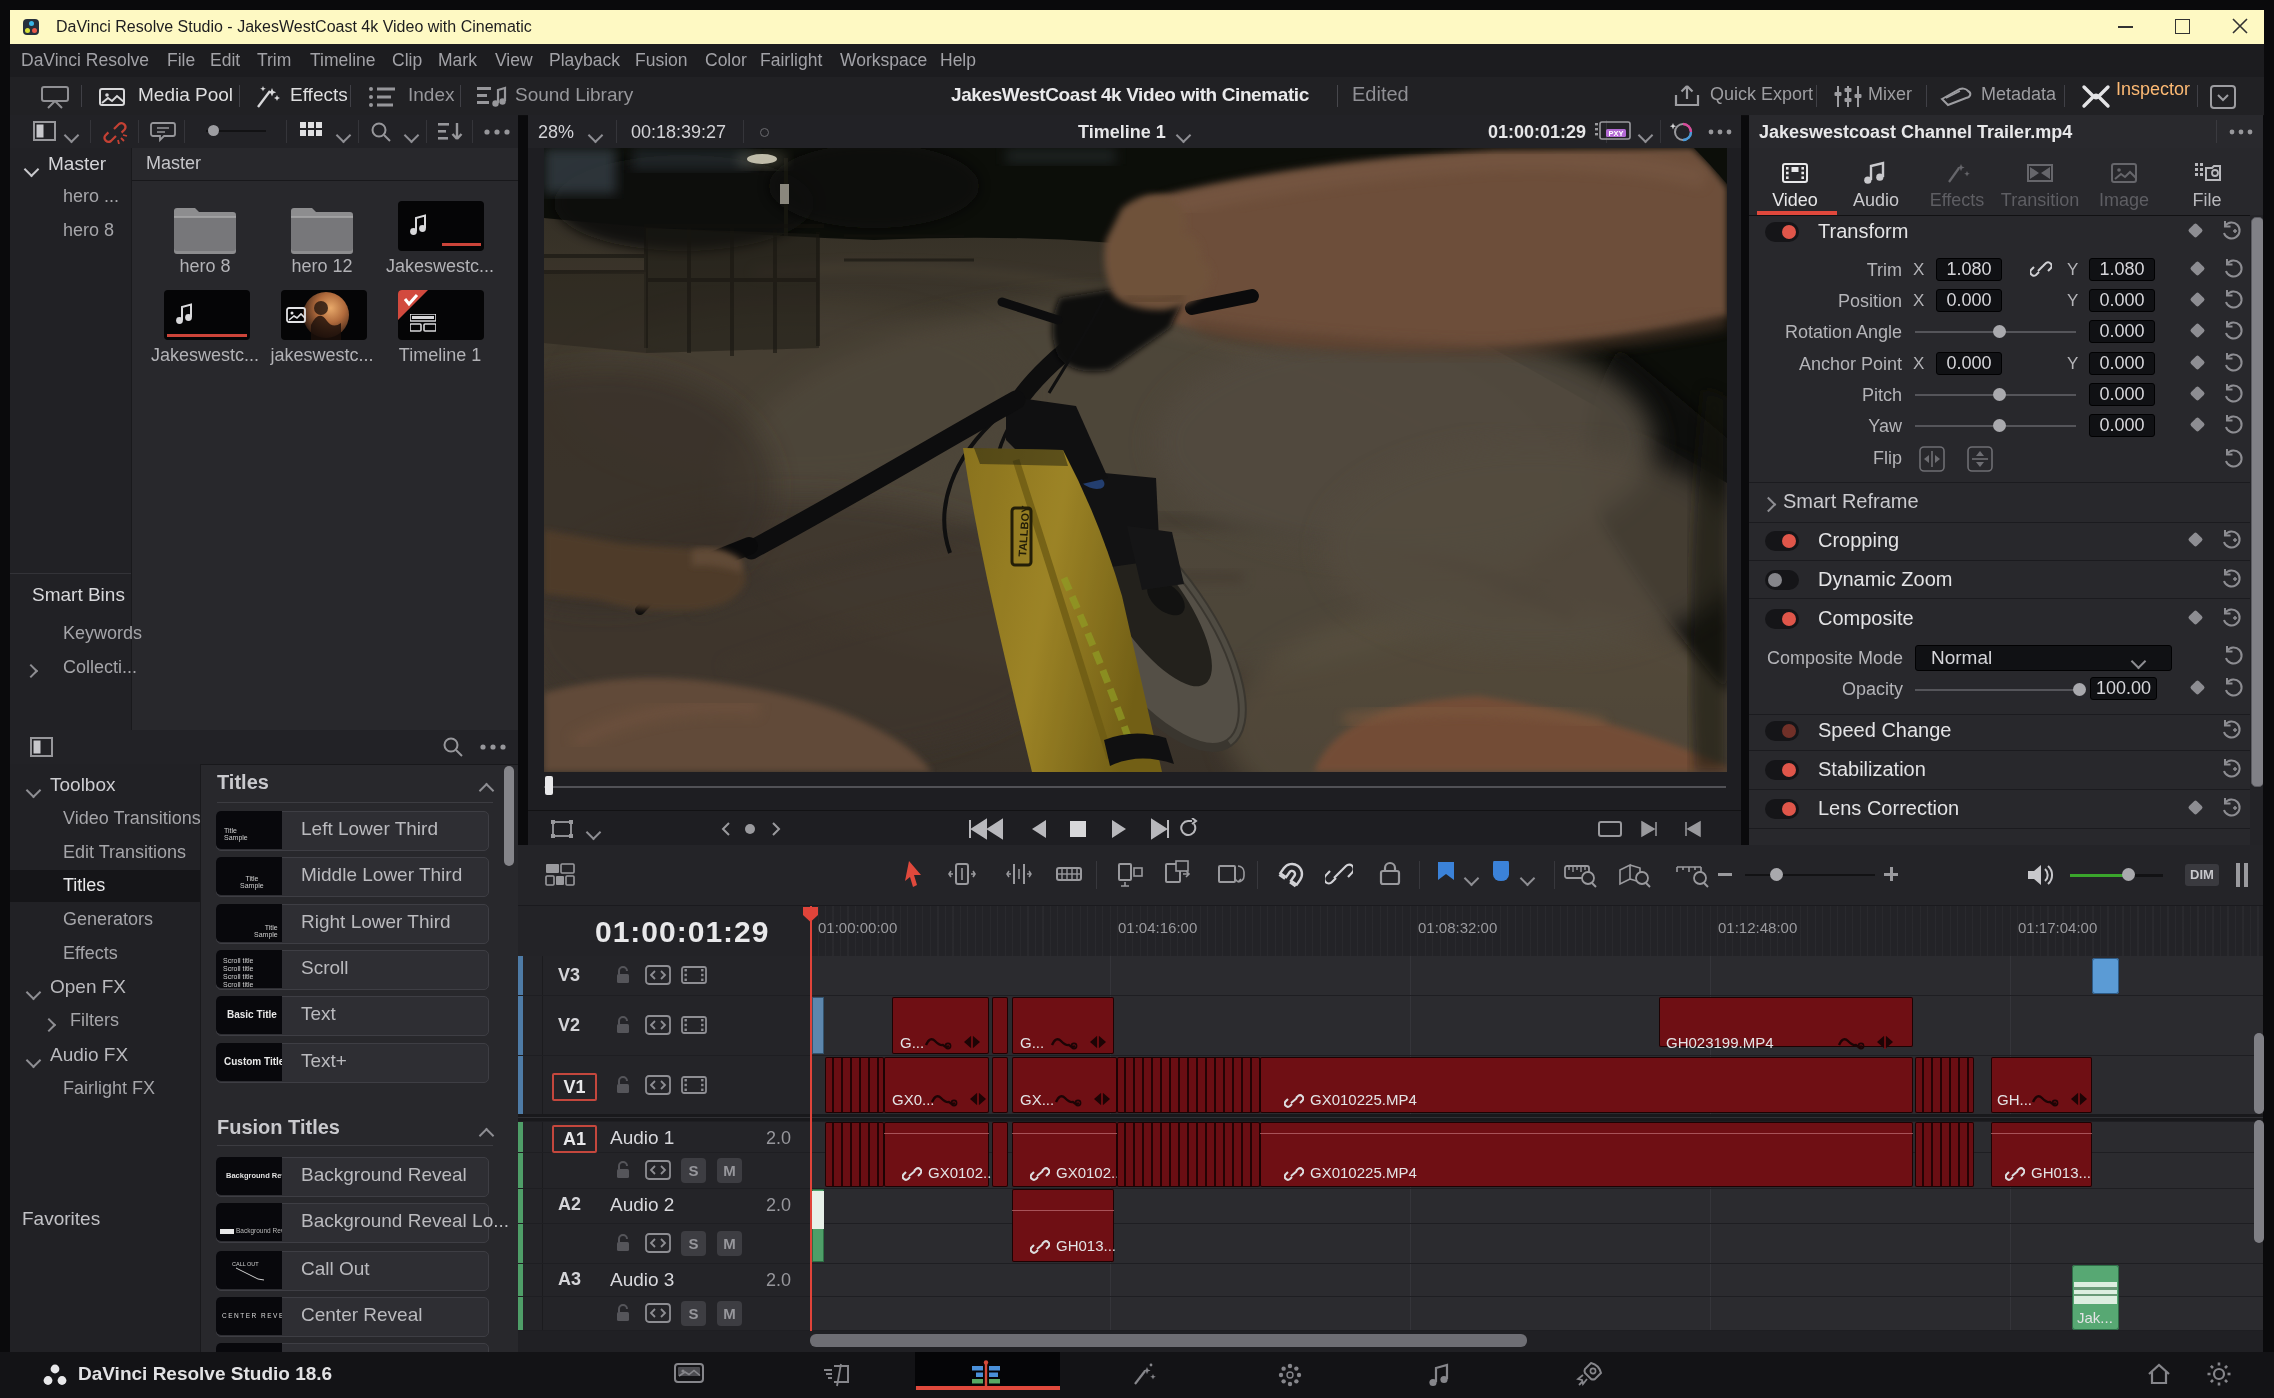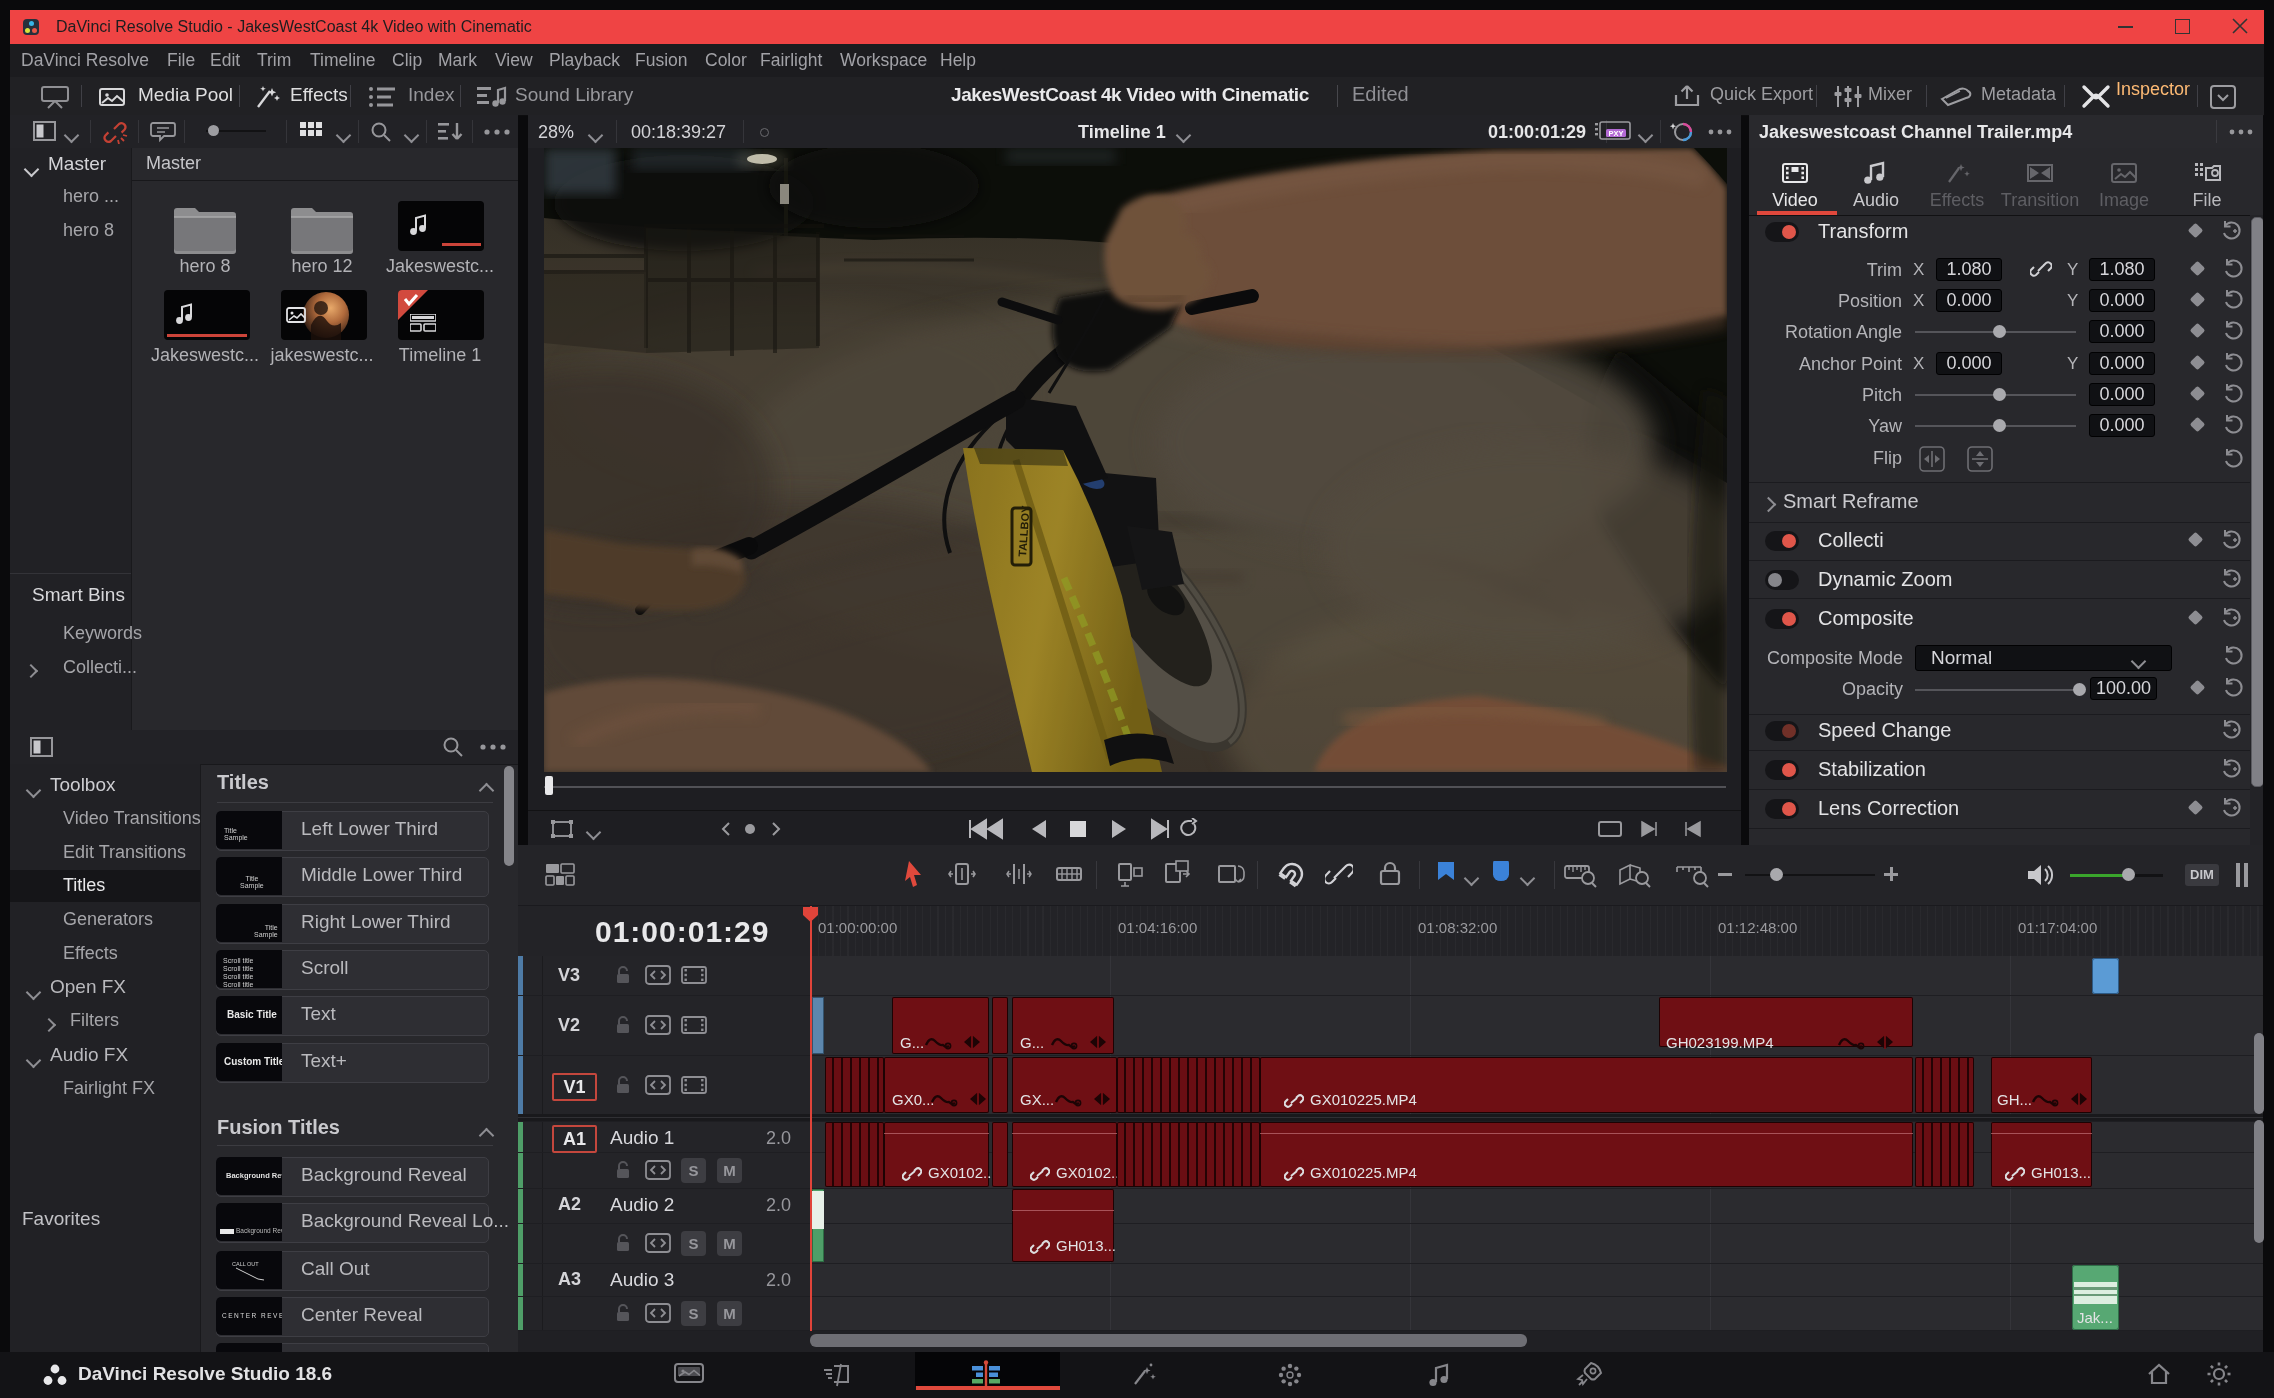--- a/index.html
+++ b/index.html
@@ -20,21 +20,21 @@
 .clip{position:absolute;background:#6f0f14;border-radius:2px;box-shadow:inset 0 0 0 1px #1d0203}
 .cliplbl{position:absolute;color:#e3e3e5;font-size:15px;white-space:nowrap}
 .chv{display:inline-block;width:9px;height:9px;border-right:2px solid #8e8e93;border-bottom:2px solid #8e8e93}
 .chv.down{transform:rotate(45deg)}
 .chv.up{transform:rotate(-135deg)}
 .chv.right{transform:rotate(-45deg)}
 </style>
 </head>
 <body>
 
-<div class="ab" style="left:10px;top:10px;width:2254px;height:34px;background:#ef4444">
+<div class="ab" style="left:10px;top:10px;width:2254px;height:34px;background:#fef9c3">
   <div class="ab" style="left:13px;top:9px;width:16px;height:16px;border-radius:4px;background:#27303c">
     <div class="ab" style="left:5.5px;top:2px;width:5px;height:5px;border-radius:50%;background:#38b6e8"></div>
     <div class="ab" style="left:2px;top:8.5px;width:5px;height:5px;border-radius:50%;background:#d8e23c"></div>
     <div class="ab" style="left:9px;top:8.5px;width:5px;height:5px;border-radius:50%;background:#e85848"></div>
   </div>
   <div class="tx" style="left:46px;top:8px;font-size:16px;color:#1d1d1f">DaVinci Resolve Studio - JakesWestCoast 4k Video with Cinematic</div>
   <div class="ab" style="left:2108px;top:16px;width:15px;height:2px;background:#333"></div>
   <div class="ab" style="left:2165px;top:9px;width:13px;height:13px;border:1.5px solid #333"></div>
   <div class="ab" style="left:2222px;top:8px;width:16px;height:16px">
     <svg width="16" height="16">
@@ -725,21 +725,21 @@
       <path d="M4 6 a8 8 0 1 1 -1 7" stroke="#8d8d92" stroke-width="2" fill="none"></path>
       <path d="M4 1 v5.5 h5.5" fill="none" stroke="#8d8d92" stroke-width="2"></path>
     </svg>
 <div class="row-sep" style="top:334px"></div>
 <div class="ic" style="left:14px;top:348px"><span class="chv right"></span></div>
 <div class="tx" style="left:34px;top:342px;font-size:20px;color:#c9c9cd">Smart Reframe</div>
 <div class="row-sep" style="top:374px"></div>
 <div class="toggle" style="left:16px;top:383px">
       <div class="kn" style="right:3px;background:#e0564a"></div>
     </div>
-<div class="tx" style="left:69px;top:381px;font-size:20px;color:#e3e3e5">Collecti</div>
+<div class="tx" style="left:69px;top:381px;font-size:20px;color:#e3e3e5">Cropping</div>
 <div class="diam" style="left:441px;top:386px"></div>
 <svg class="ic" style="left:472px;top:381px" width="22" height="22" viewBox="0 0 22 22">
       <path d="M4 6 a8 8 0 1 1 -1 7" stroke="#8d8d92" stroke-width="2" fill="none"></path>
       <path d="M4 1 v5.5 h5.5" fill="none" stroke="#8d8d92" stroke-width="2"></path>
       <path d="M14 9 v4 M12 11 h4" stroke="#8d8d92" stroke-width="1.5"></path>
     </svg>
 <div class="row-sep" style="top:412px"></div>
 <div class="toggle" style="left:16px;top:422px">
       <div class="kn" style="left:3px;background:#85858a"></div>
     </div>

